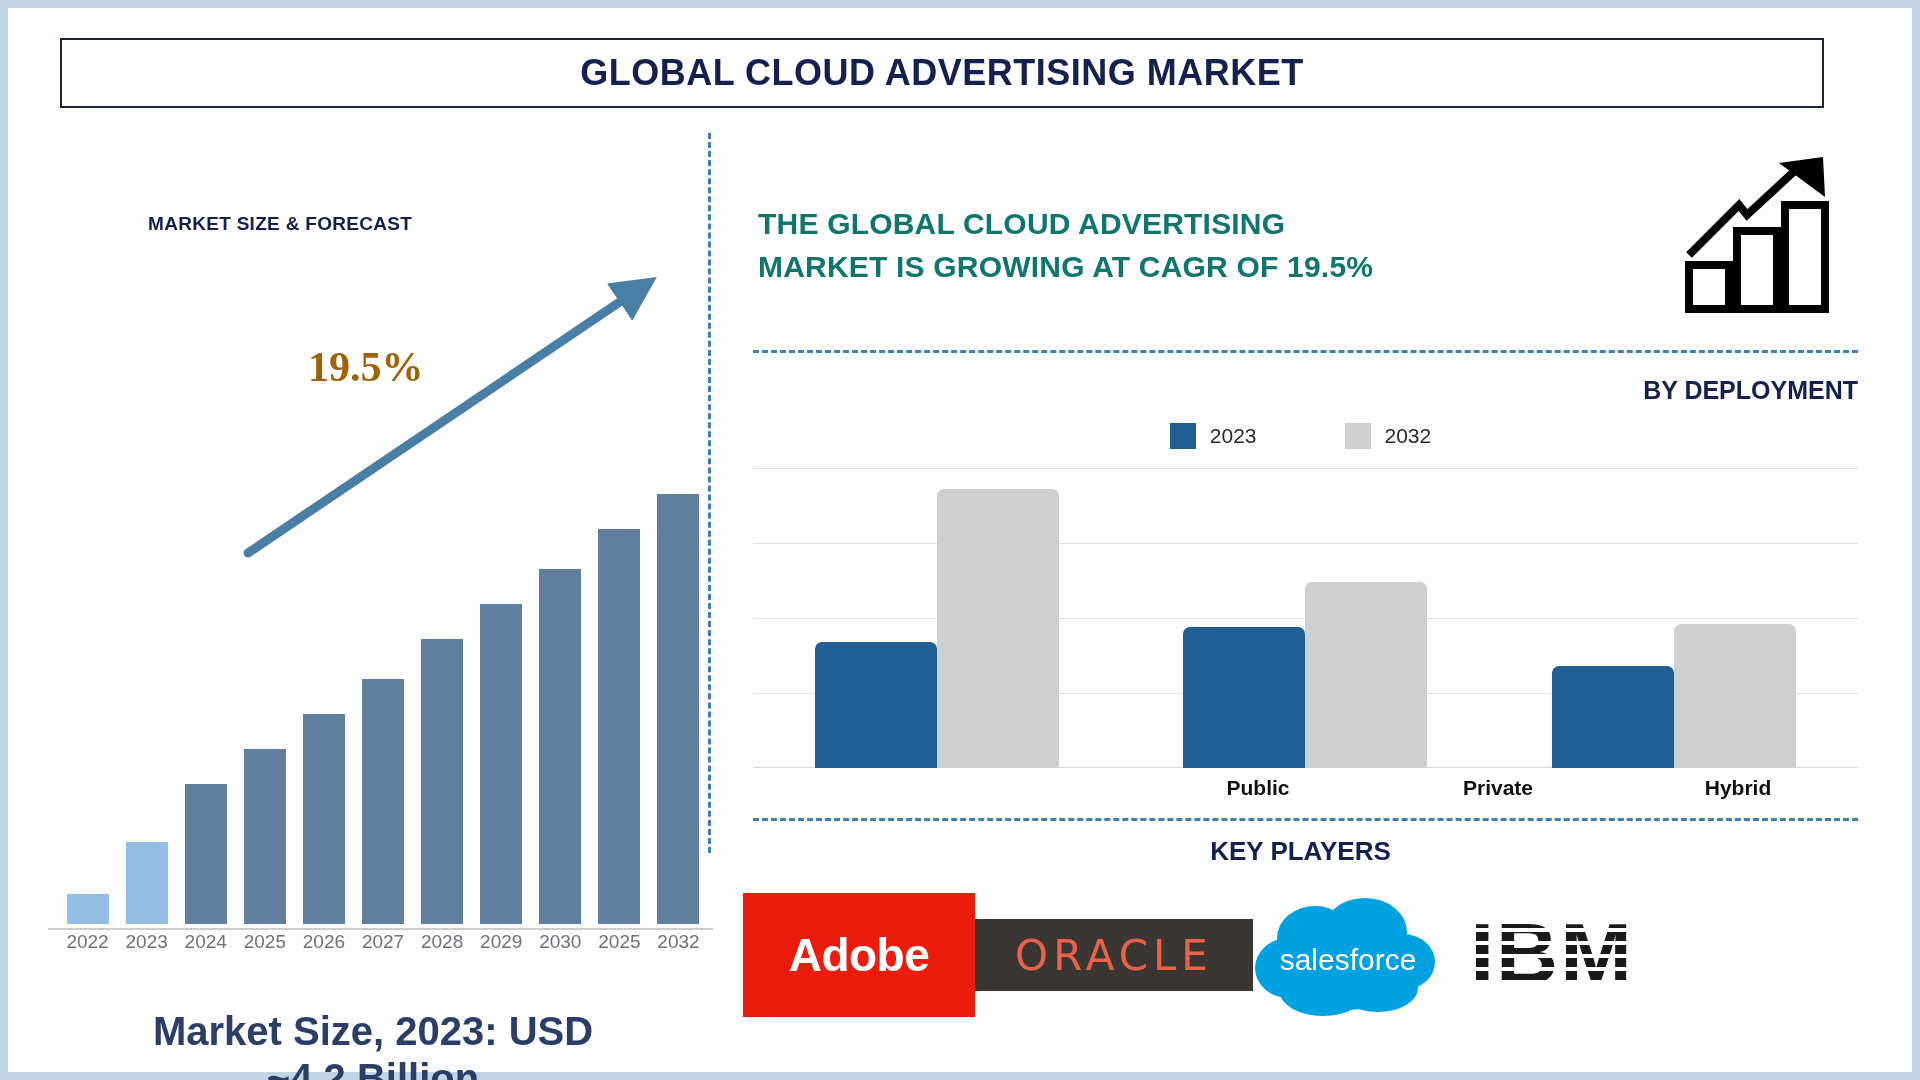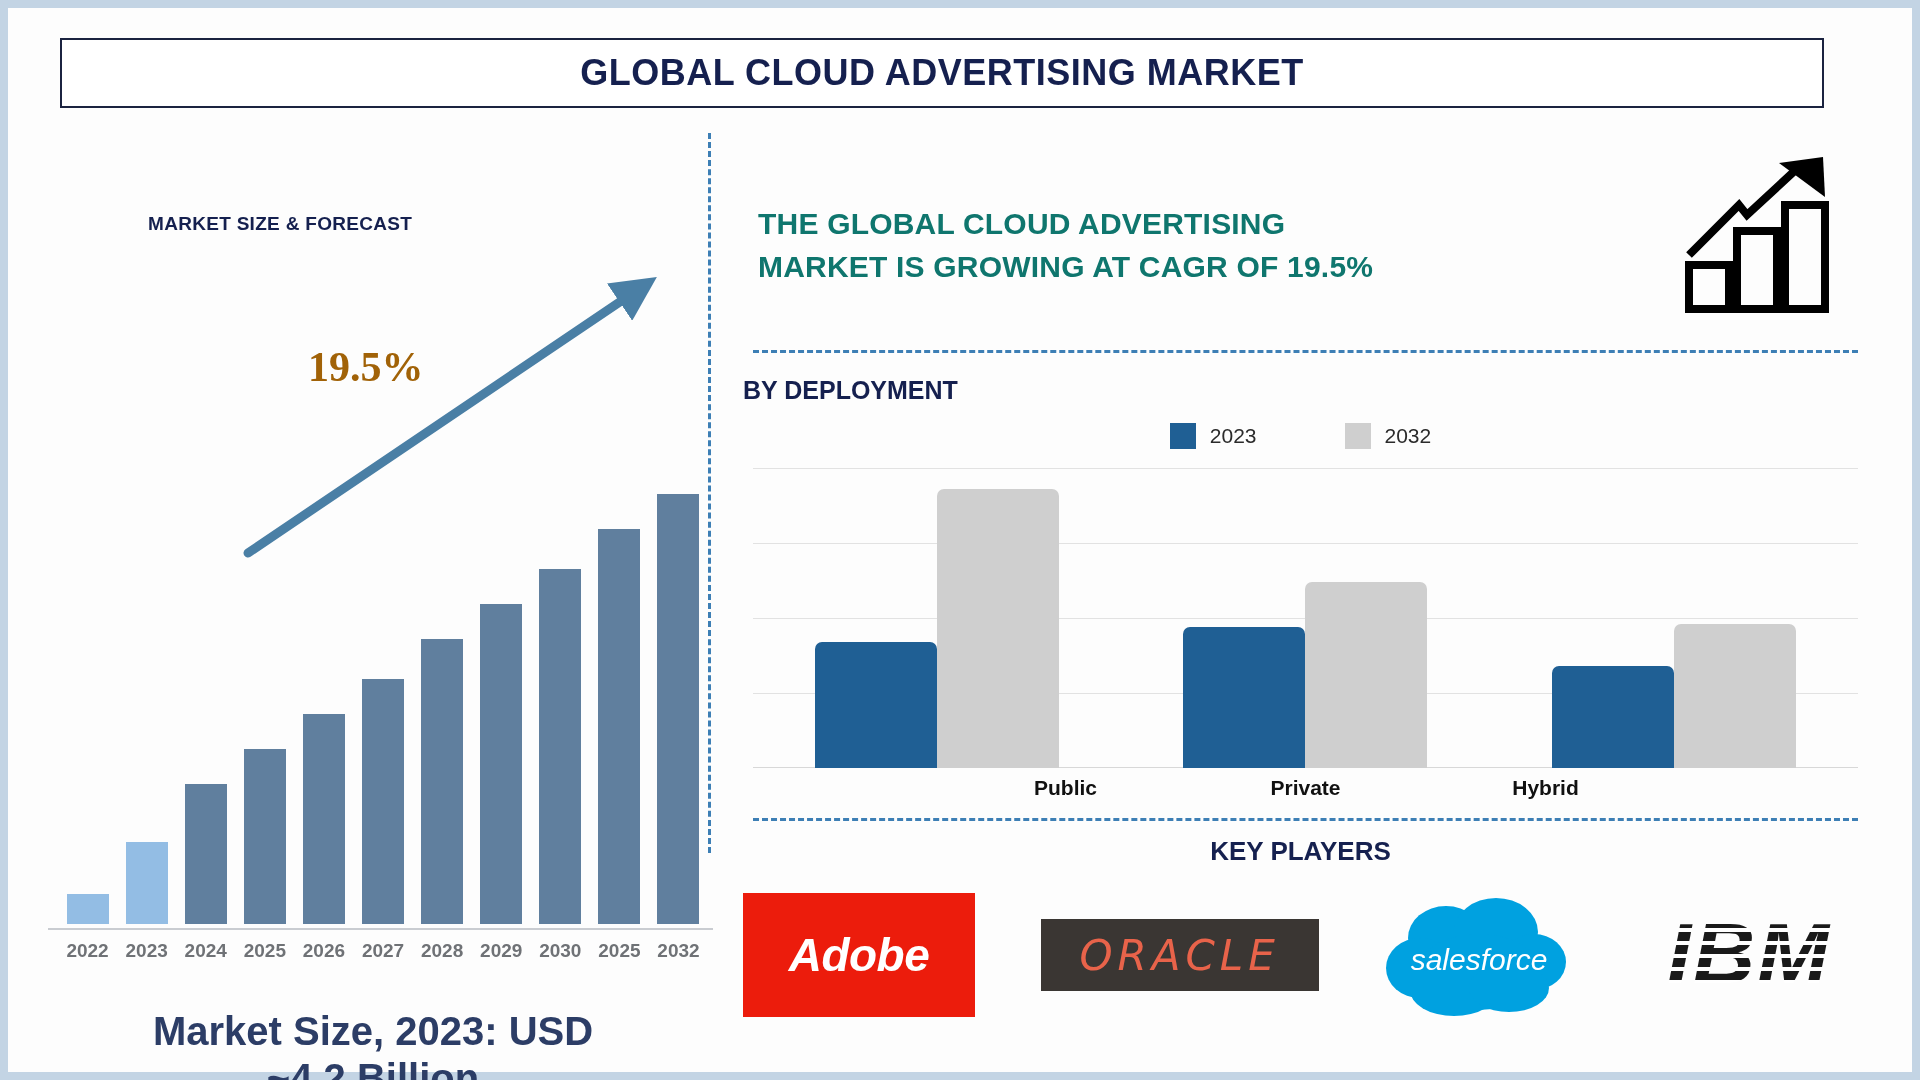--- a/index.html
+++ b/index.html
@@ -51,22 +51,22 @@
     width:650px; height:610px;
     display:flex; align-items:flex-end; gap:0;
   }
   .ms-col { flex:1; display:flex; flex-direction:column; align-items:center; justify-content:flex-end; height:100%; }
   .ms-bar { width:42px; background:#607f9e; }
   .ms-bar.light { background:#93bde4; }
   #ms-axis {
     position:absolute; left:10px; bottom:38px; width:665px; height:2px; background:#c9ccd1;
   }
   #ms-years {
-    position:absolute; left:20px; bottom:0px; width:650px; height:34px;
-    display:flex; align-items:center;font-weight:bold;
+    position:absolute; left:20px; bottom:9px; width:650px; height:34px;
+    display:flex; align-items:center;
   }
   .ms-year { flex:1; text-align:center; font-size:19px; color:#6f7276; }
 
   #ms-caption {
     position:absolute; left:0px; top:880px; width:690px;
     text-align:center; line-height:1.18;
     font-size:40px; font-weight:bold; color:#2c3d66;
   }
 
   
@@ -86,21 +86,21 @@
   }
   #growth-icon { position:absolute; right:30px; top:25px; width:150px; height:160px; }
 
   #hdiv-top {
     position:absolute; left:10px; top:222px; width:1105px; height:0;
     border-top:3px dashed #3d7fb5;
   }
 
   #deploy-title {
     position:absolute; left:0; top:248px; width:1115px;
-    text-align:left; font-size:25px; font-weight:bold; color:#15204f;
+    text-align:right; font-size:25px; font-weight:bold; color:#15204f;
   }
 
   #legend {
     position:absolute; left:0; top:295px; width:1115px;
     display:flex; justify-content:center; gap:88px; align-items:center;
   }
   .legend-item { display:flex; align-items:center; gap:14px; }
   .legend-swatch { width:26px; height:26px; }
   .legend-label { font-size:21px; color:#2b2b2b; }
 
@@ -115,37 +115,37 @@
     position:absolute; left:0; bottom:0; width:100%; height:100%;
     display:flex; align-items:flex-end; justify-content:space-around;
   }
   .deploy-group { display:flex; align-items:flex-end; gap:0; height:100%; }
   .deploy-bar { width:122px; border-radius:7px 7px 0 0; }
   .deploy-bar.y2023 { background:#1f5f94; }
   .deploy-bar.y2032 { background:#cfcfcf; }
 
   #deploy-labels {
     position:absolute; left:10px; top:648px; width:1105px;
-    display:flex; justify-content:center;
+    display:flex; justify-content:flex-end;
   }
   .deploy-label { font-size:21px; font-weight:bold; color:#111; width:240px; text-align:center; }
 
   #hdiv-bottom {
     position:absolute; left:10px; top:690px; width:1105px; height:0;
     border-top:3px dashed #3d7fb5;
   }
 
   #key-players-title {
     position:absolute; left:0; top:708px; width:1115px;
     text-align:center; font-size:26px; font-weight:bold; color:#15204f;
   }
 
   #logos {
     position:absolute; left:0; top:752px; width:1115px; height:150px;
-    display:flex; align-items:center; justify-content:space-between;font-style:italic;
+    display:flex; align-items:center; justify-content:flex-start;
   }
   .logo { display:flex; align-items:center; justify-content:center; }
 
   #logo-adobe {
     width:232px; height:124px; background:#ec1c0c;
     color:#ffffff; font-size:46px; font-weight:bold; letter-spacing:-.5px;
   }
   #logo-oracle {
     width:278px; height:72px; background:#3a3633;
     color:#e8634a; font-size:42px; letter-spacing:5px;

